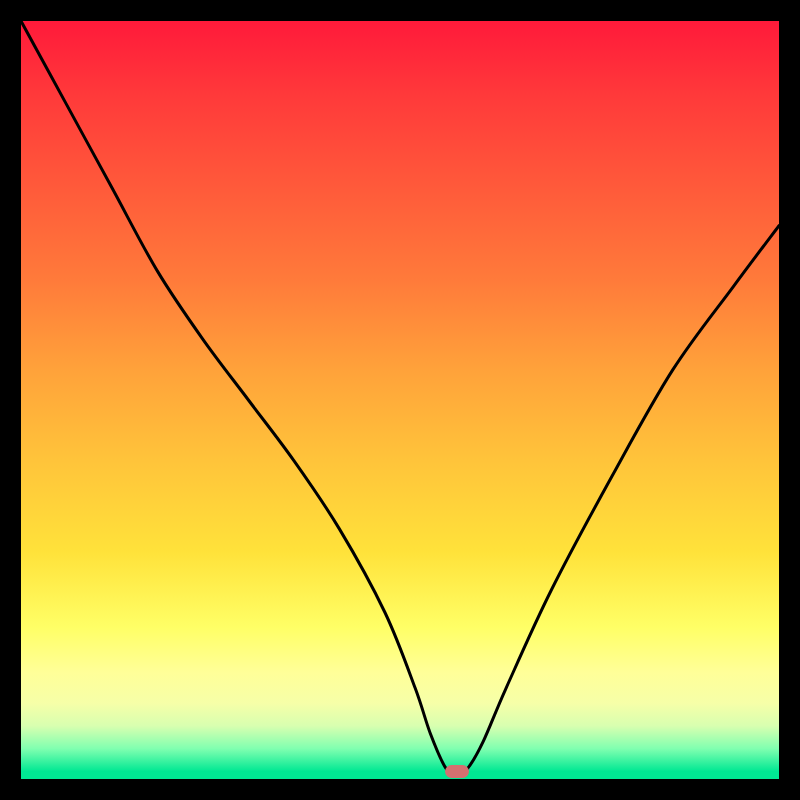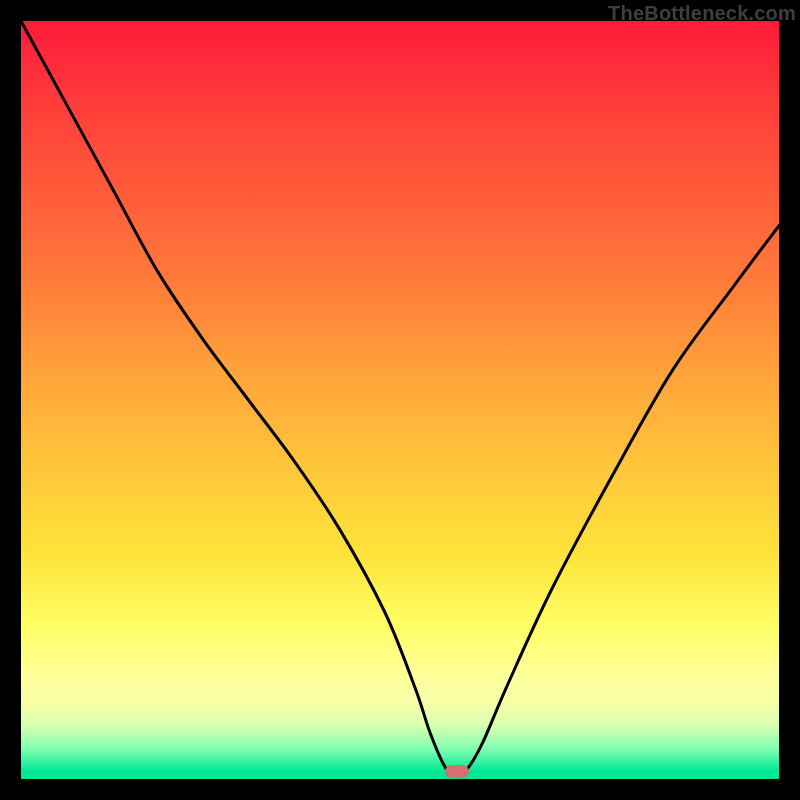--- a/index.html
+++ b/index.html
@@ -69,14 +69,13 @@
 </head>
 <body>
 
 <div class="frame">
   <div class="plot">
     <svg class="curve" viewBox="0 0 100 100" preserveAspectRatio="none">
       <path id="curve-path" fill="none" stroke="#000000" stroke-width="0.4" vector-effect="non-scaling-stroke" stroke-linejoin="round" stroke-linecap="round" d="M 0 0 C 1.000 1.833, 4.000 7.333, 6.000 11.000 C 8.000 14.667, 10.000 18.333, 12.000 22.000 C 14.000 25.667, 16.000 29.667, 18.000 33.000 C 20.000 36.333, 22.000 39.167, 24.000 42.000 C 26.000 44.833, 28.000 47.333, 30.000 50.000 C 32.000 52.667, 34.000 55.167, 36.000 58.000 C 38.000 60.833, 40.000 63.667, 42.000 67.000 C 44.000 70.333, 46.333 74.500, 48.000 78.000 C 49.667 81.500, 51.000 85.333, 52.000 88.000 C 53.000 90.667, 53.333 92.250, 54.000 94.000 C 54.667 95.750, 55.417 97.583, 56.000 98.500 C 56.583 99.417, 57.000 99.500, 57.500 99.500 C 58.000 99.500, 58.417 99.250, 59.000 98.500 C 59.583 97.750, 60.167 96.750, 61.000 95.000 C 61.833 93.250, 62.500 91.333, 64.000 88.000 C 65.500 84.667, 67.667 79.667, 70.000 75.000 C 72.333 70.333, 75.333 64.833, 78.000 60.000 C 80.667 55.167, 83.333 50.167, 86.000 46.000 C 88.667 41.833, 91.667 38.167, 94.000 35.000 C 96.333 31.833, 99.000 28.333, 100.000 27.000" style="stroke-width: 3px;"></path>
     </svg>
     <div class="marker" style="left: 423.85px; top: 743.92px;"></div>
   </div>
-  <div class="watermark">TheBottleneck.com</div>
 </div>
 
 </body></html>

